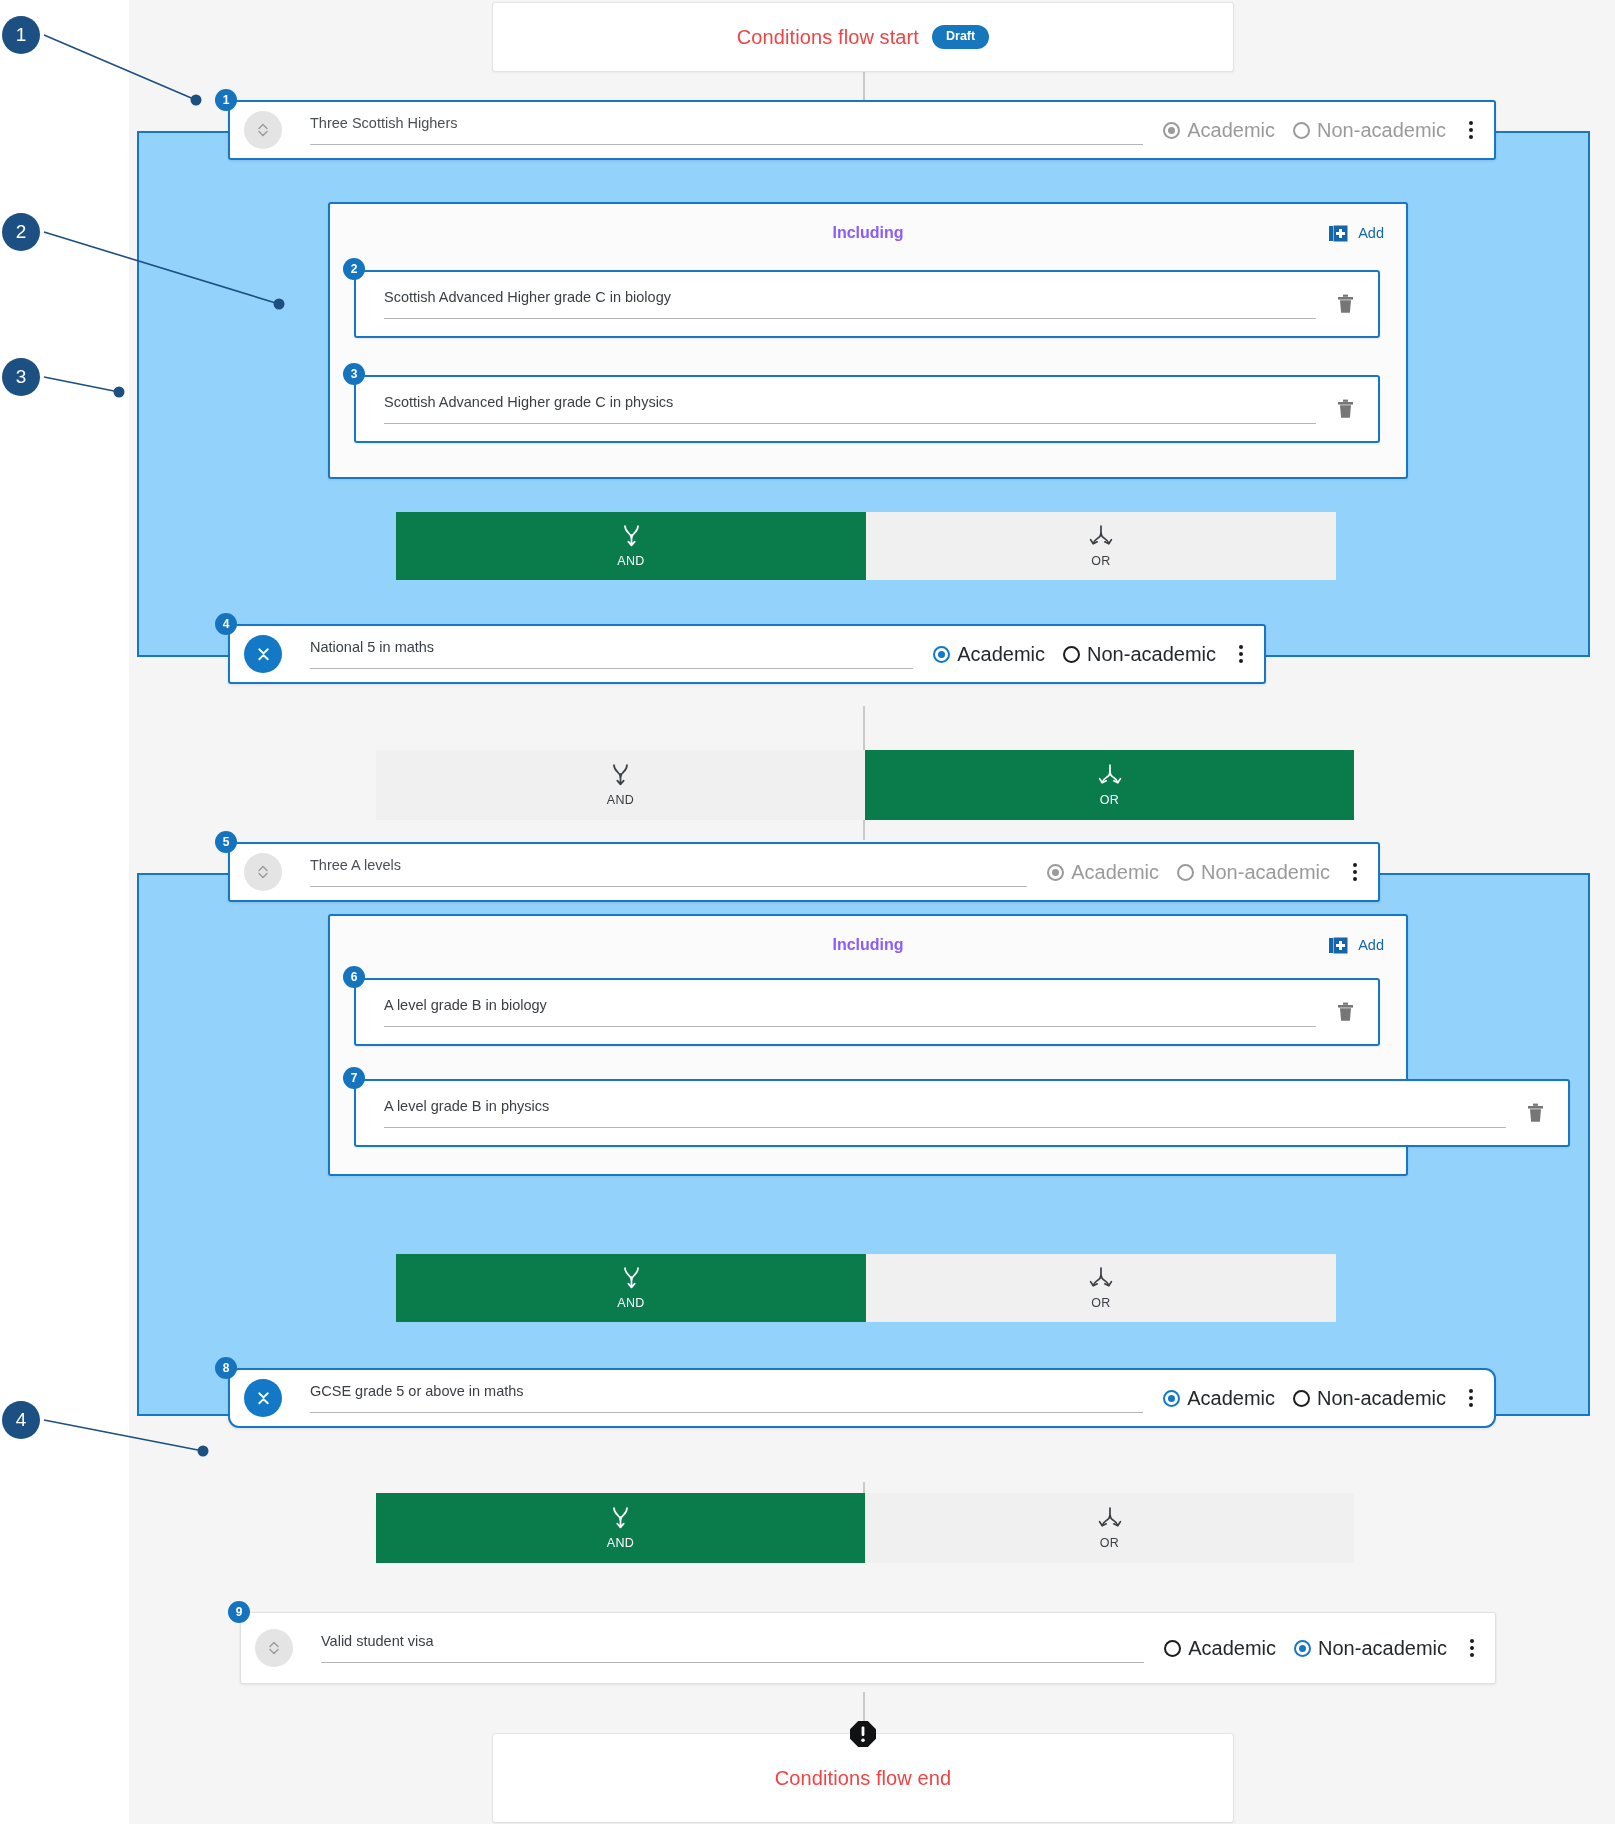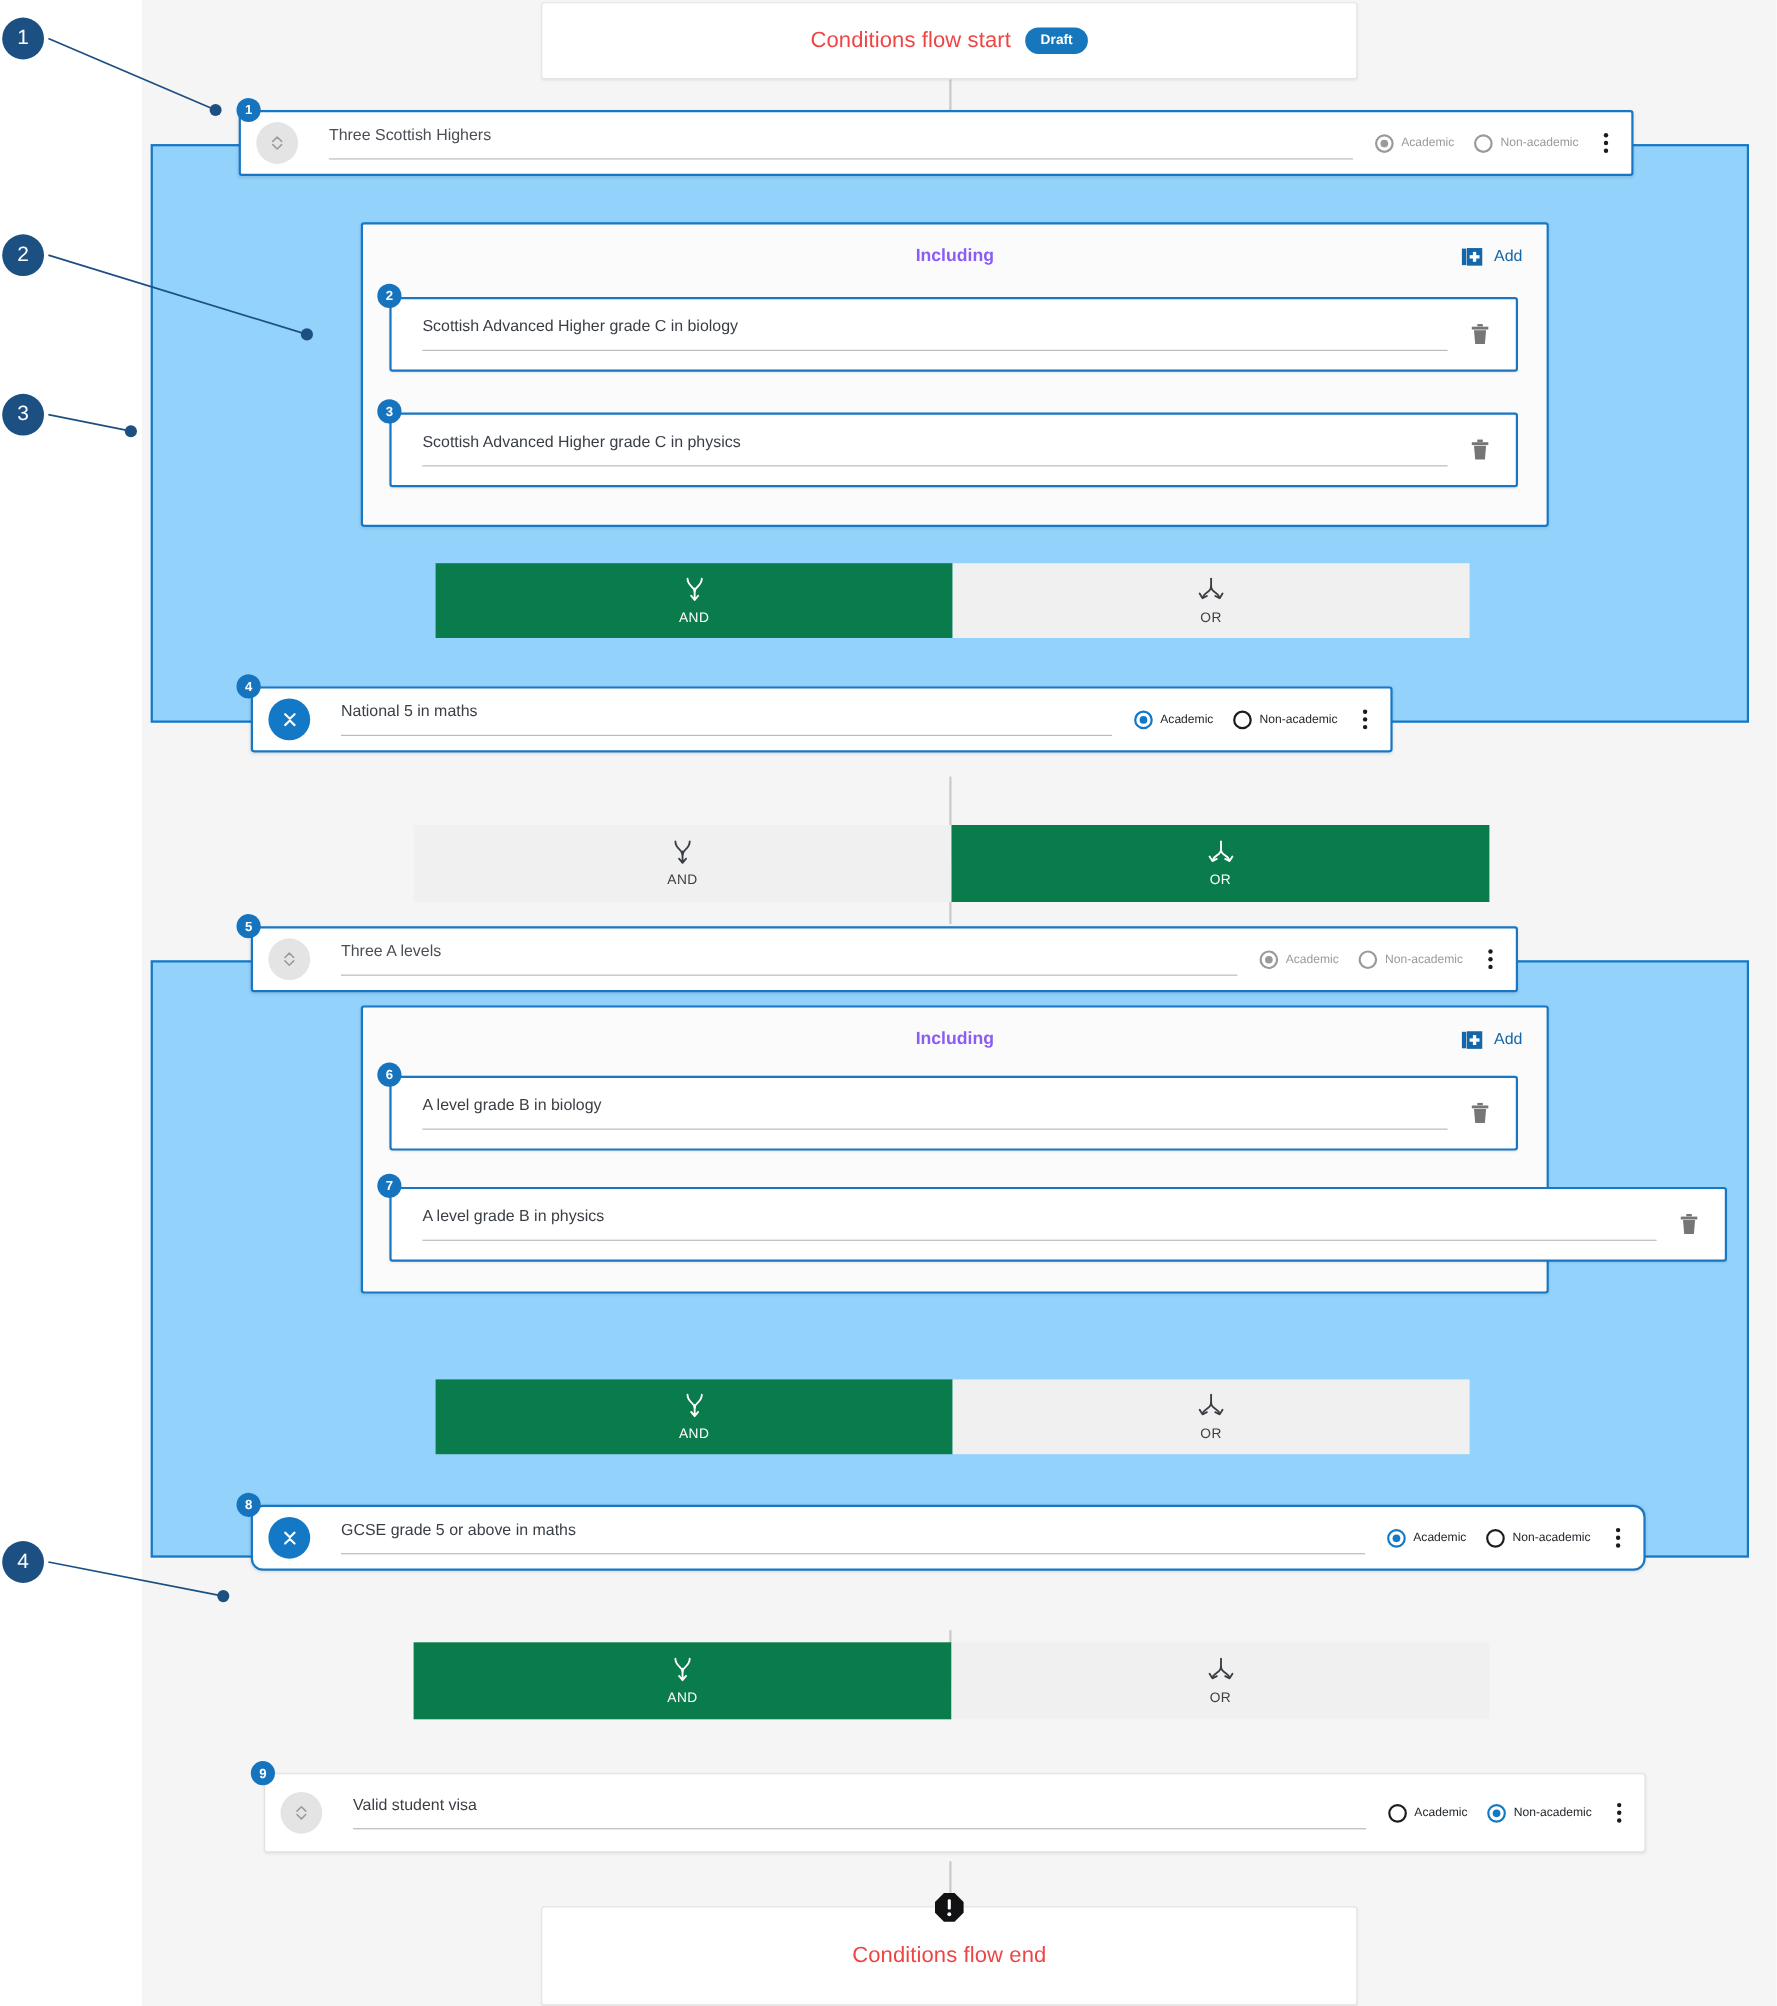--- a/index.html
+++ b/index.html
@@ -84,21 +84,21 @@
     width:17px; height:17px; border-radius:50%;
     border:2px solid #1379c6; position:relative; flex:0 0 17px;
   }
   .radio .dot.off { border-color:#1d1d1d; }
   .radio .dot.on::after {
     content:""; position:absolute; left:3px; top:3px; width:7px; height:7px;
     border-radius:50%; background:#1379c6;
   }
   .radio .dot.dis { border-color:#9a9a9a; }
   .radio .dot.dis.on::after { background:#9a9a9a; }
-  .radio .rl { font-size:11px; color:#23282d; white-space:nowrap; }
+  .radio .rl { font-size:20px; color:#23282d; white-space:nowrap; }
   .radio .rl.dis { color:#9a9a9a; }
 
   .kebab {
     flex:0 0 auto; width:26px; margin:0 10px 0 12px;
     display:flex; flex-direction:column; align-items:center; gap:3px;
   }
   .kebab i { width:4px; height:4px; border-radius:50%; background:#1b1b1b; display:block; }
 
   
   .including {
@@ -178,21 +178,21 @@
 <div class="spine" style="top:1692px;height:30px;"></div>
 
 <div class="group-hl" style="left:137px; top:131px; width:1453px; height:526px;"></div>
 
 <div class="terminal" style="left:492px; top:2px; width:742px; height:70px;">
   <span class="tlabel">Conditions flow start</span>
   <span class="badge-draft">Draft</span>
 </div>
 
 <div class="stepnum" style="left:215px; top:89px;">1</div>
-<div class="cond" style="left:217px; top:100px; width:1268px; height:60px;">
+<div class="cond" style="left:228px; top:100px; width:1268px; height:60px;">
   <div class="handle disabled">
     <svg width="14" height="18" viewBox="0 0 14 18" aria-hidden="true">
       <path d="M3 7.5 L7 3.5 L11 7.5" fill="none" stroke="#9a9a9a" stroke-width="1.4" stroke-linecap="round" stroke-linejoin="round"></path>
       <path d="M3 10.5 L7 14.5 L11 10.5" fill="none" stroke="#9a9a9a" stroke-width="1.4" stroke-linecap="round" stroke-linejoin="round"></path>
     </svg>
   </div>
   <div class="field dim">
     <span class="val">Three Scottish Highers</span>
   </div>
   <div class="radios">

